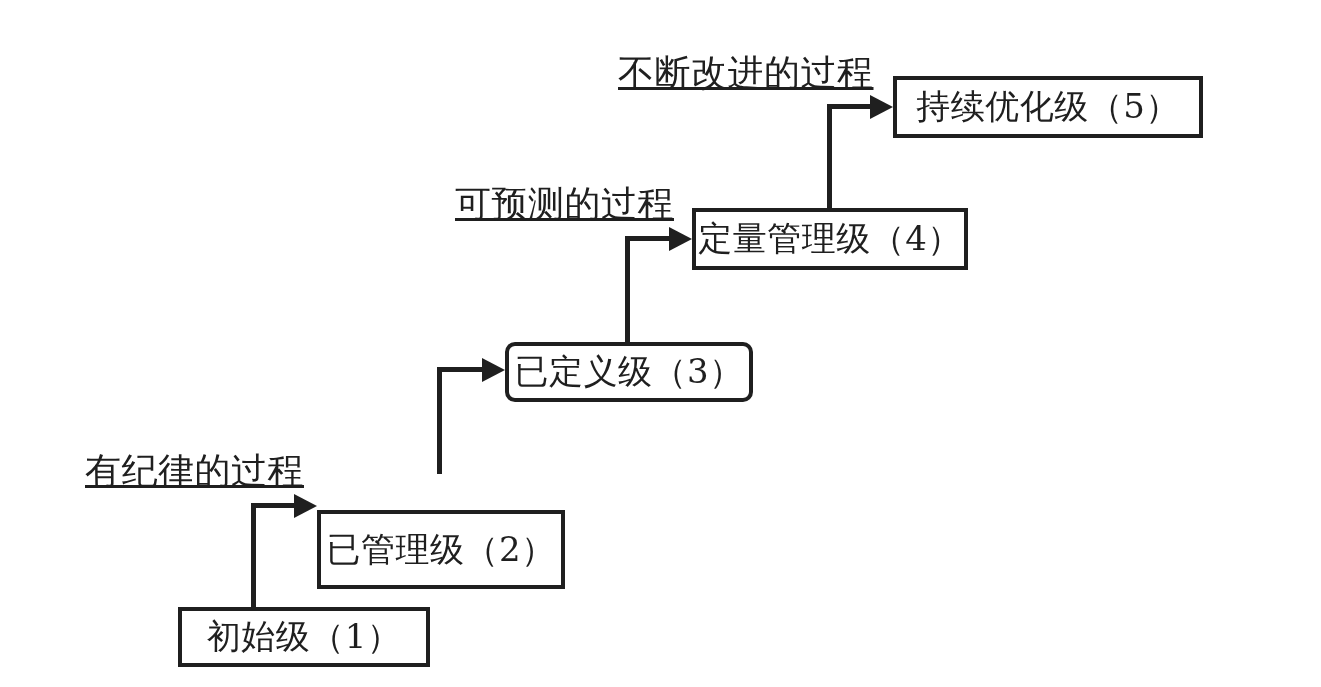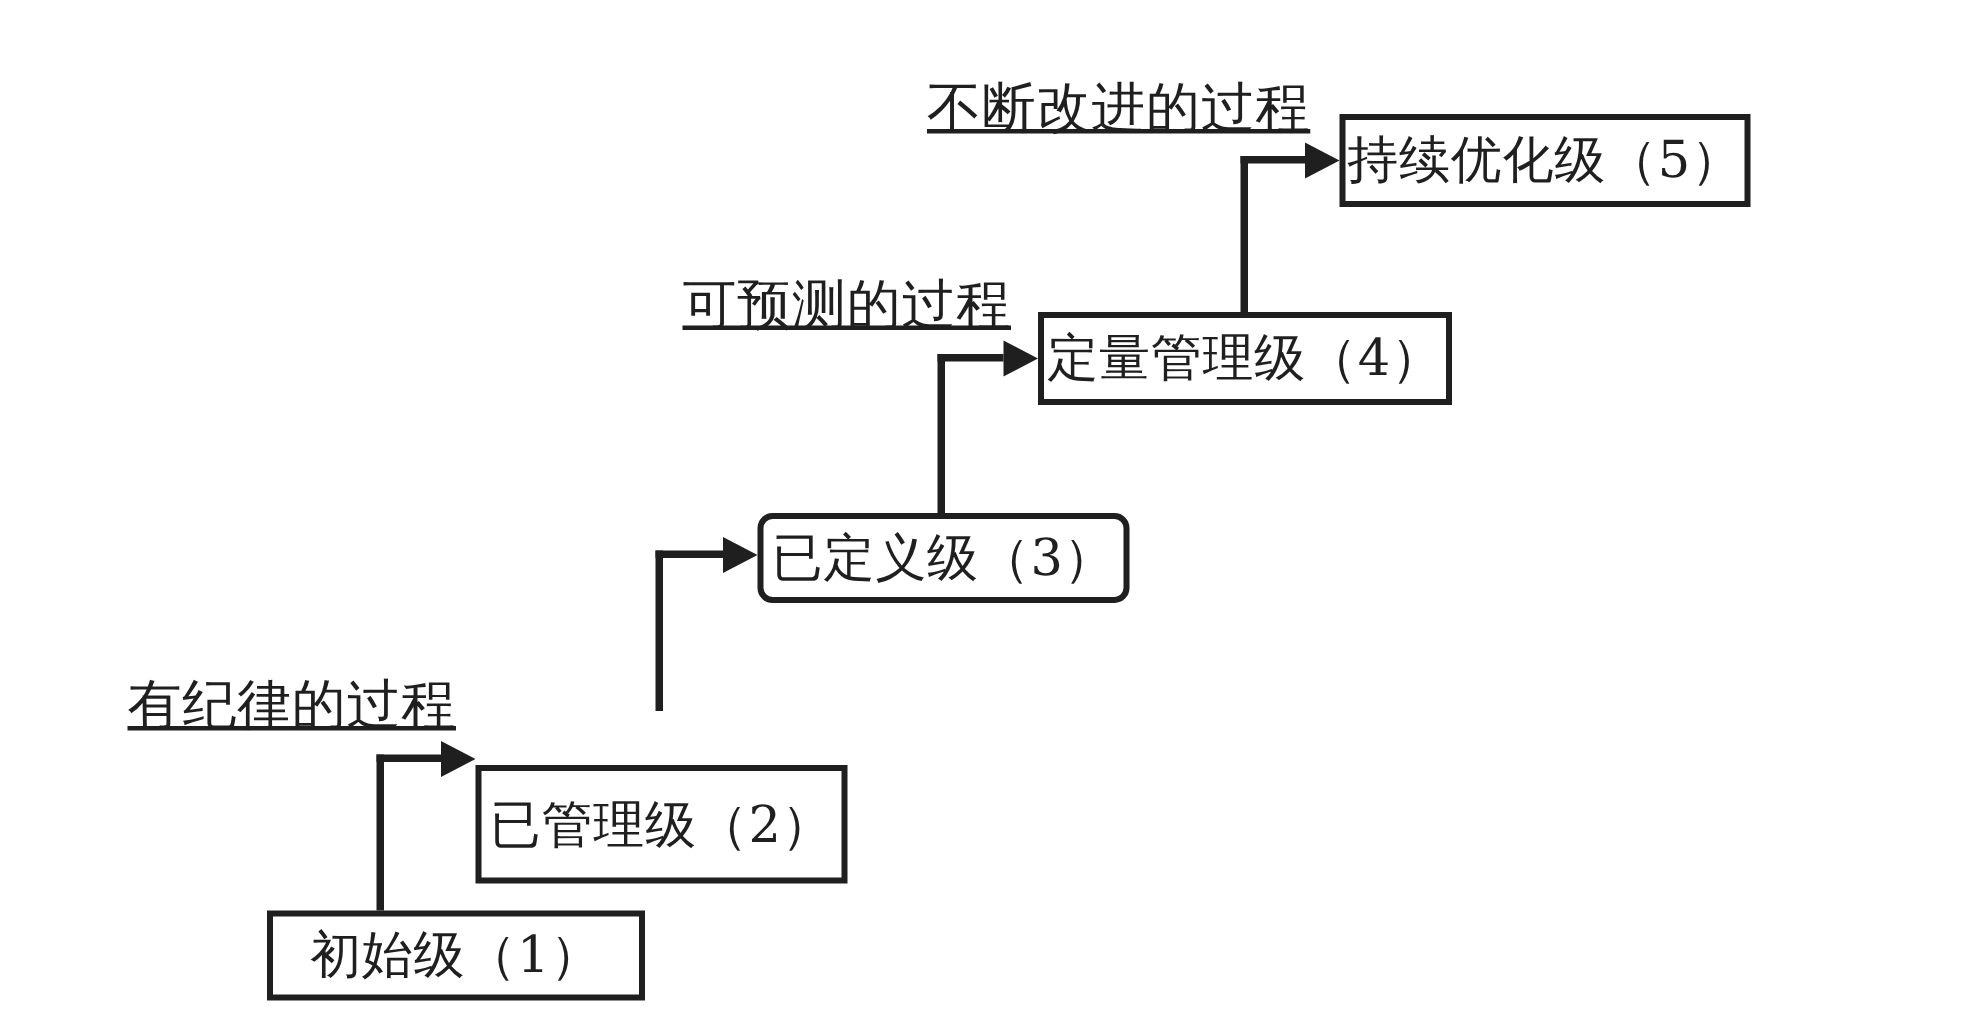--- a/index.html
+++ b/index.html
@@ -43,21 +43,21 @@
     white-space: nowrap;
     letter-spacing: 0.5px;
     text-decoration: underline;
   }
 
   
   #box1 { left: 130px; top: 607px; width: 252px; height: 60px; margin-left: 48px; }
   #box2 { left: 317px; top: 474px; width: 248px; height: 79px; margin-top: 36px; }
   #box3 { left: 505px; top: 342px; width: 248px; height: 60px; border-radius: 10px; }
   #box4 { left: 692px; top: 208px; width: 276px; height: 62px; }
-  #box5 { left: 893px; top:  76px; width: 274px; height: 62px; }
+  #box5 { left: 893px; top:  76px; width: 310px; height: 62px; }
 
   
   #a1v { left: 251px; top: 503px; width: 5px; height: 104px; }
   #a1h { left: 251px; top: 503px; width: 43px; height: 5px; }
   #a1t { left: 294px; top: 494px; }
   
   #a2v { left: 437px; top: 367px; width: 5px; height: 107px; }
   #a2h { left: 437px; top: 367px; width: 45px; height: 5px; }
   #a2t { left: 482px; top: 358px; }
   

